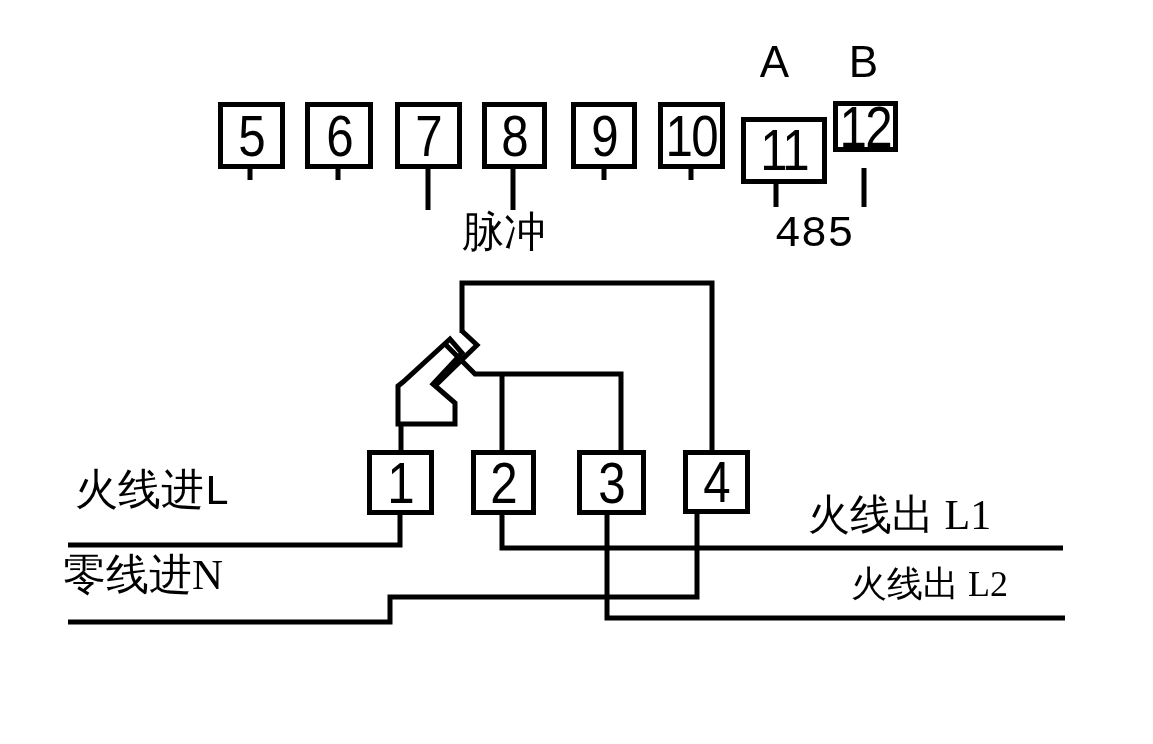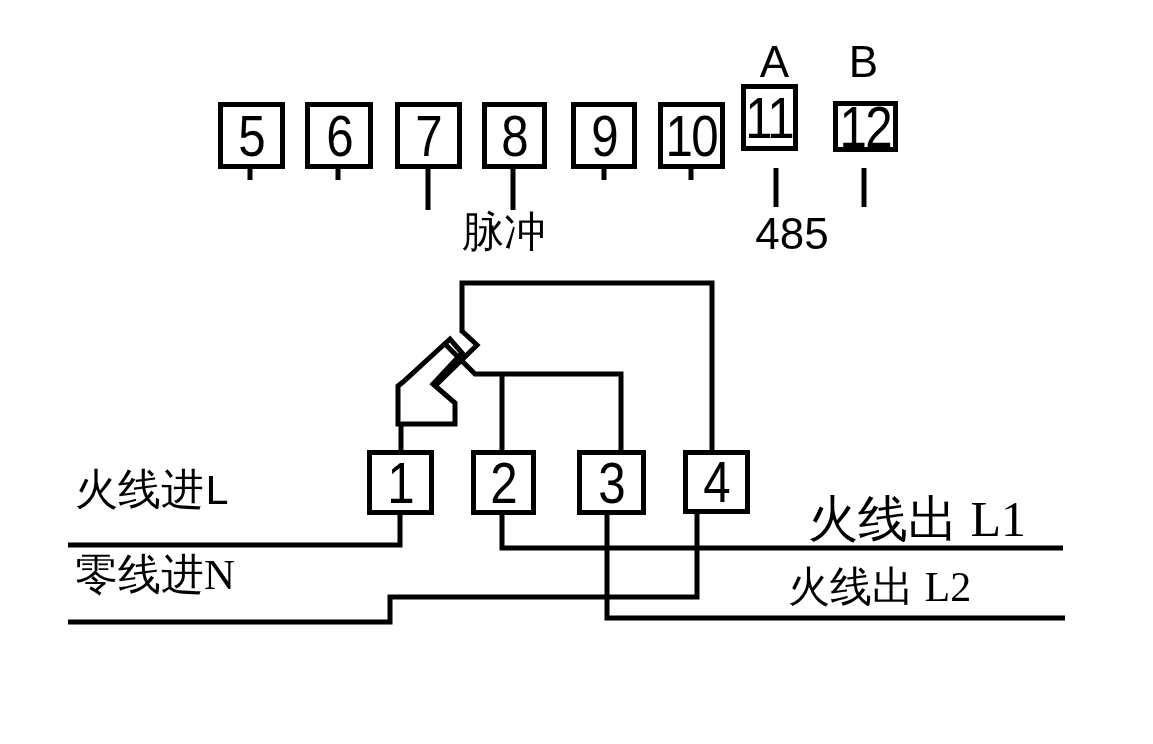--- a/index.html
+++ b/index.html
@@ -107,21 +107,21 @@
   </div>
   <div class="tbox" style="left:482px; top:102px; width:65px; height:67px;">
     <span class="digit">8</span>
   </div>
   <div class="tbox" style="left:571px; top:102px; width:66px; height:67px;">
     <span class="digit">9</span>
   </div>
   <div class="tbox" style="left:658px; top:102px; width:67px; height:67px;">
     <span class="digit">10</span>
   </div>
-  <div class="tbox" style="left:741px; top:84px; width:57px; height:67px;">
+  <div class="tbox" style="left:741px; top:117px; width:86px; height:67px;align-items:flex-end;">
     <span class="digit">11</span>
   </div>
   <div class="tbox" style="left:833px; top:101px; width:65px; height:51px;">
     <span class="digit">12</span>
   </div>
 
   <div class="tbox" style="left:367px; top:450px; width:67px; height:65px;">
     <span class="digit">1</span>
   </div>
   <div class="tbox" style="left:471px; top:450px; width:65px; height:65px;">
@@ -132,20 +132,20 @@
   </div>
   <div class="tbox" style="left:683px; top:450px; width:67px; height:64px;">
     <span class="digit">4</span>
   </div>
 
   <div class="lbl sans center" style="left:741px; top:40px; width:67px; font-size:44px;">A</div>
   <div class="lbl sans center" style="left:831px; top:40px; width:65px; font-size:44px;">B</div>
 
   <div class="lbl serif center" style="left:442px; top:211px; width:124px; font-size:42px;">脉冲</div>
 
-  <div class="lbl sans center" style="left:742px; top:212px; width:100px; font-size:44px;">485</div>
+  <div class="lbl sans center" style="left:764px; top:212px; width:100px; font-size:44px;font-family:Liberation Mono, monospace;">485</div>
 
   <div class="lbl serif" style="left:75px; top:471px; font-size:43px;font-family:Liberation Mono, monospace;">火线进L</div>
-  <div class="lbl serif" style="left:75px; top:553px; font-size:43px;">零线进N</div>
-  <div class="lbl serif" style="left:808px; top:494px; font-size:50px;">火线出 L1</div>
-  <div class="lbl serif" style="left:788px; top:566px; font-size:42px;">火线出 L2</div>
+  <div class="lbl serif" style="left:63px; top:553px; font-size:43px;">零线进N</div>
+  <div class="lbl serif" style="left:808px; top:494px; font-size:42px;">火线出 L1</div>
+  <div class="lbl serif" style="left:851px; top:566px; font-size:36px;">火线出 L2</div>
 
 </div>
 
 </body></html>

